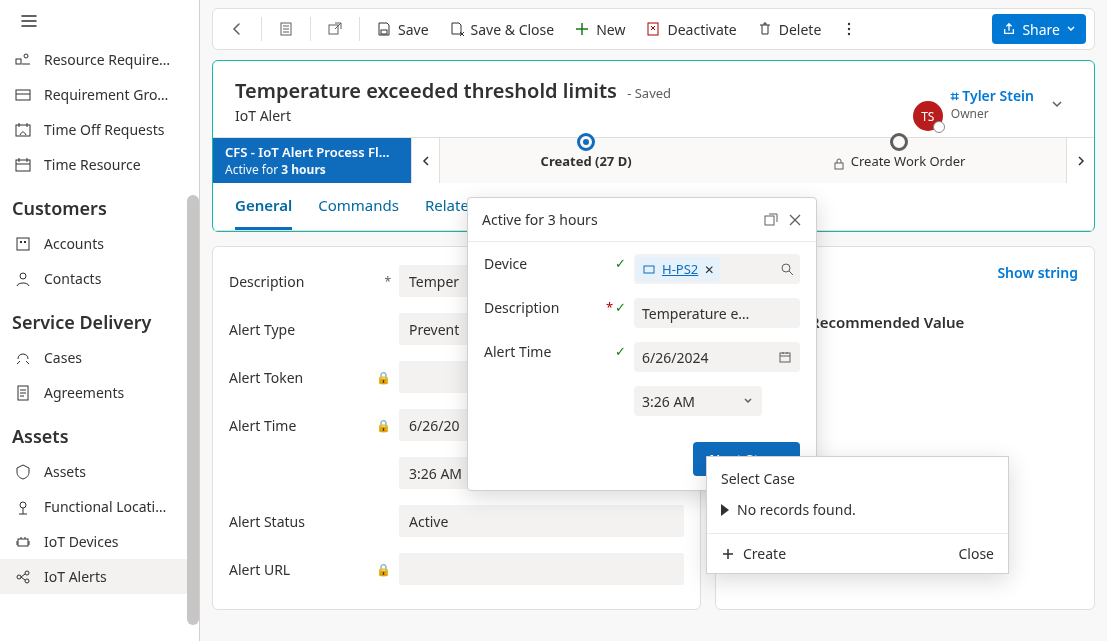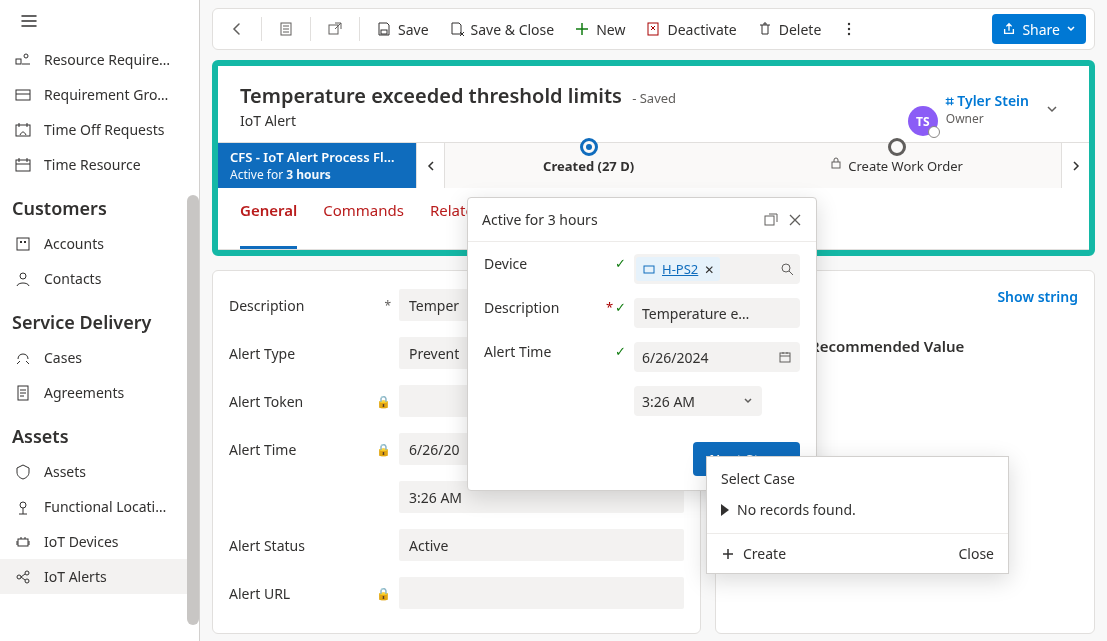--- a/index.html
+++ b/index.html
@@ -17,49 +17,49 @@
   
   .main { flex:1; min-width:0; background:#f8f8f8; display:flex; flex-direction:column; }
   .toolbar { margin:8px 12px 0 12px; height:42px; background:#fff; border:1px solid #e1dfdd; border-radius:6px; display:flex; align-items:center; padding:0 8px; gap:4px;}
   .tb-sep { width:1px; height:24px; background:#e1dfdd; margin:0 4px;}
   .tb-btn { display:flex; align-items:center; gap:6px; height:30px; padding:0 8px; font-size:14px; color:#323130; border:none; background:transparent; cursor:pointer; border-radius:4px;}
   .tb-icon{width:16px;height:16px;display:flex;align-items:center;justify-content:center;}
   .tb-spacer{flex:1;}
   .share-btn{background:#0078d4;color:#fff;border-radius:4px;padding:0 10px;height:30px;display:flex;align-items:center;gap:6px;font-size:14px;cursor:pointer;border:none;}
   .share-btn svg{stroke:#fff;}
   
-  .header-card{margin:10px 12px 0 12px; background:#fff; border:6px solid #14b8a6; border-radius:6px; position:relative;}
+  .header-card{margin:10px 12px 0 12px; background:#fff; border:1px solid #14b8a6; border-radius:6px; position:relative;}
   .title-row{padding:16px 22px 6px 22px; display:flex; align-items:flex-start; justify-content:space-between;}
   .title-block h1{font-size:20px; font-weight:600; display:inline;}
   .saved-label{font-size:13px; color:#605e5c; font-weight:400; margin-left:6px;}
   .subtype{font-size:14px; color:#323130; margin-top:2px;}
   .owner-block{display:flex;align-items:center;gap:8px;}
-  .avatar{width:30px;height:30px;border-radius:50%;background:#8b5cf6;color:#fff;display:flex;align-items:center;justify-content:center;font-size:12px;font-weight:700;position:relative;margin-top:24px;}
+  .avatar{width:30px;height:30px;border-radius:50%;background:#b91c1c;color:#fff;display:flex;align-items:center;justify-content:center;font-size:12px;font-weight:400;position:relative;margin-top:24px;}
   .avatar::after{content:"";position:absolute;right:-2px;bottom:-2px;width:10px;height:10px;border-radius:50%;background:#fff;border:1px solid #8a8886;}
   .owner-text .owner-link{color:#0078d4;font-size:14px;font-weight:600;}
   .owner-text .owner-role{font-size:12px;color:#605e5c;}
   .chev{padding:0 6px;color:#605e5c;cursor:pointer;}
 
   
   .bpf{display:flex;align-items:stretch;height:46px;border-top:1px solid #e1dfdd;position:relative;}
   .bpf-head{flex:0 0 198px;background:#0f6cbd;color:#fff;padding:5px 12px;font-size:13px;overflow:hidden;}
   .bpf-head .bh-title{font-weight:600;white-space:nowrap;overflow:hidden;text-overflow:ellipsis;}
   .bpf-head .bh-sub{font-size:12px;opacity:.95;}
   .bpf-arrow{width:28px;display:flex;align-items:center;justify-content:center;color:#605e5c;cursor:pointer;border-left:1px solid #e1dfdd;background:#fff;}
   .bpf-stages{flex:1;display:flex;align-items:center;justify-content:space-around;background:#faf9f8;position:relative;border-left:1px solid #e1dfdd;}
   .bpf-stage{display:flex;flex-direction:column;align-items:center;gap:1px;font-size:13px;color:#323130;cursor:pointer;position:relative;top:-9px;}
   .stage-circle{width:18px;height:18px;border:3px solid #605e5c;border-radius:50%;background:#faf9f8;}
   .stage-circle.active{border:3px solid #0f6cbd;position:relative;}
   .stage-circle.active::after{content:"";position:absolute;inset:3px;background:#0f6cbd;border-radius:50%;}
-  .stage-label{display:flex;align-items:flex-start;gap:6px;}
+  .stage-label{display:flex;align-items:flex-end;gap:6px;}
   .bpf-right{width:28px;display:flex;align-items:center;justify-content:center;color:#605e5c;cursor:pointer;border-left:1px solid #e1dfdd;background:#fff;}
 
   
   .tabs{display:flex;gap:26px;padding:12px 22px 0 22px;border-bottom:1px solid #e1dfdd;}
-  .tab{font-size:15px;padding-bottom:26px;cursor:pointer;color:#b91c1c;}
+  .tab{font-size:15px;padding-bottom:12px;cursor:pointer;color:#0369a1;}
   .tab.active{font-weight:600;border-bottom:3px solid #0f6cbd;}
 
   
   .form-area{margin:14px 12px 0 12px;display:flex;gap:14px;}
   .form-card{flex:1;background:#fff;border:1px solid #e1dfdd;border-radius:6px;padding:18px 16px 8px 16px;}
   .form-row{display:flex;align-items:center;margin-bottom:16px;min-height:32px;}
   .form-label{flex:0 0 170px;font-size:14px;display:flex;align-items:center;gap:6px;}
   .req{color:#a80000;}
   .lock-icon{font-size:12px;color:#605e5c;margin-left:auto;margin-right:8px;}
   .form-input{flex:1;height:32px;background:#f3f2f1;border:none;border-radius:2px;padding:0 10px;font-size:14px;display:flex;align-items:center;}

